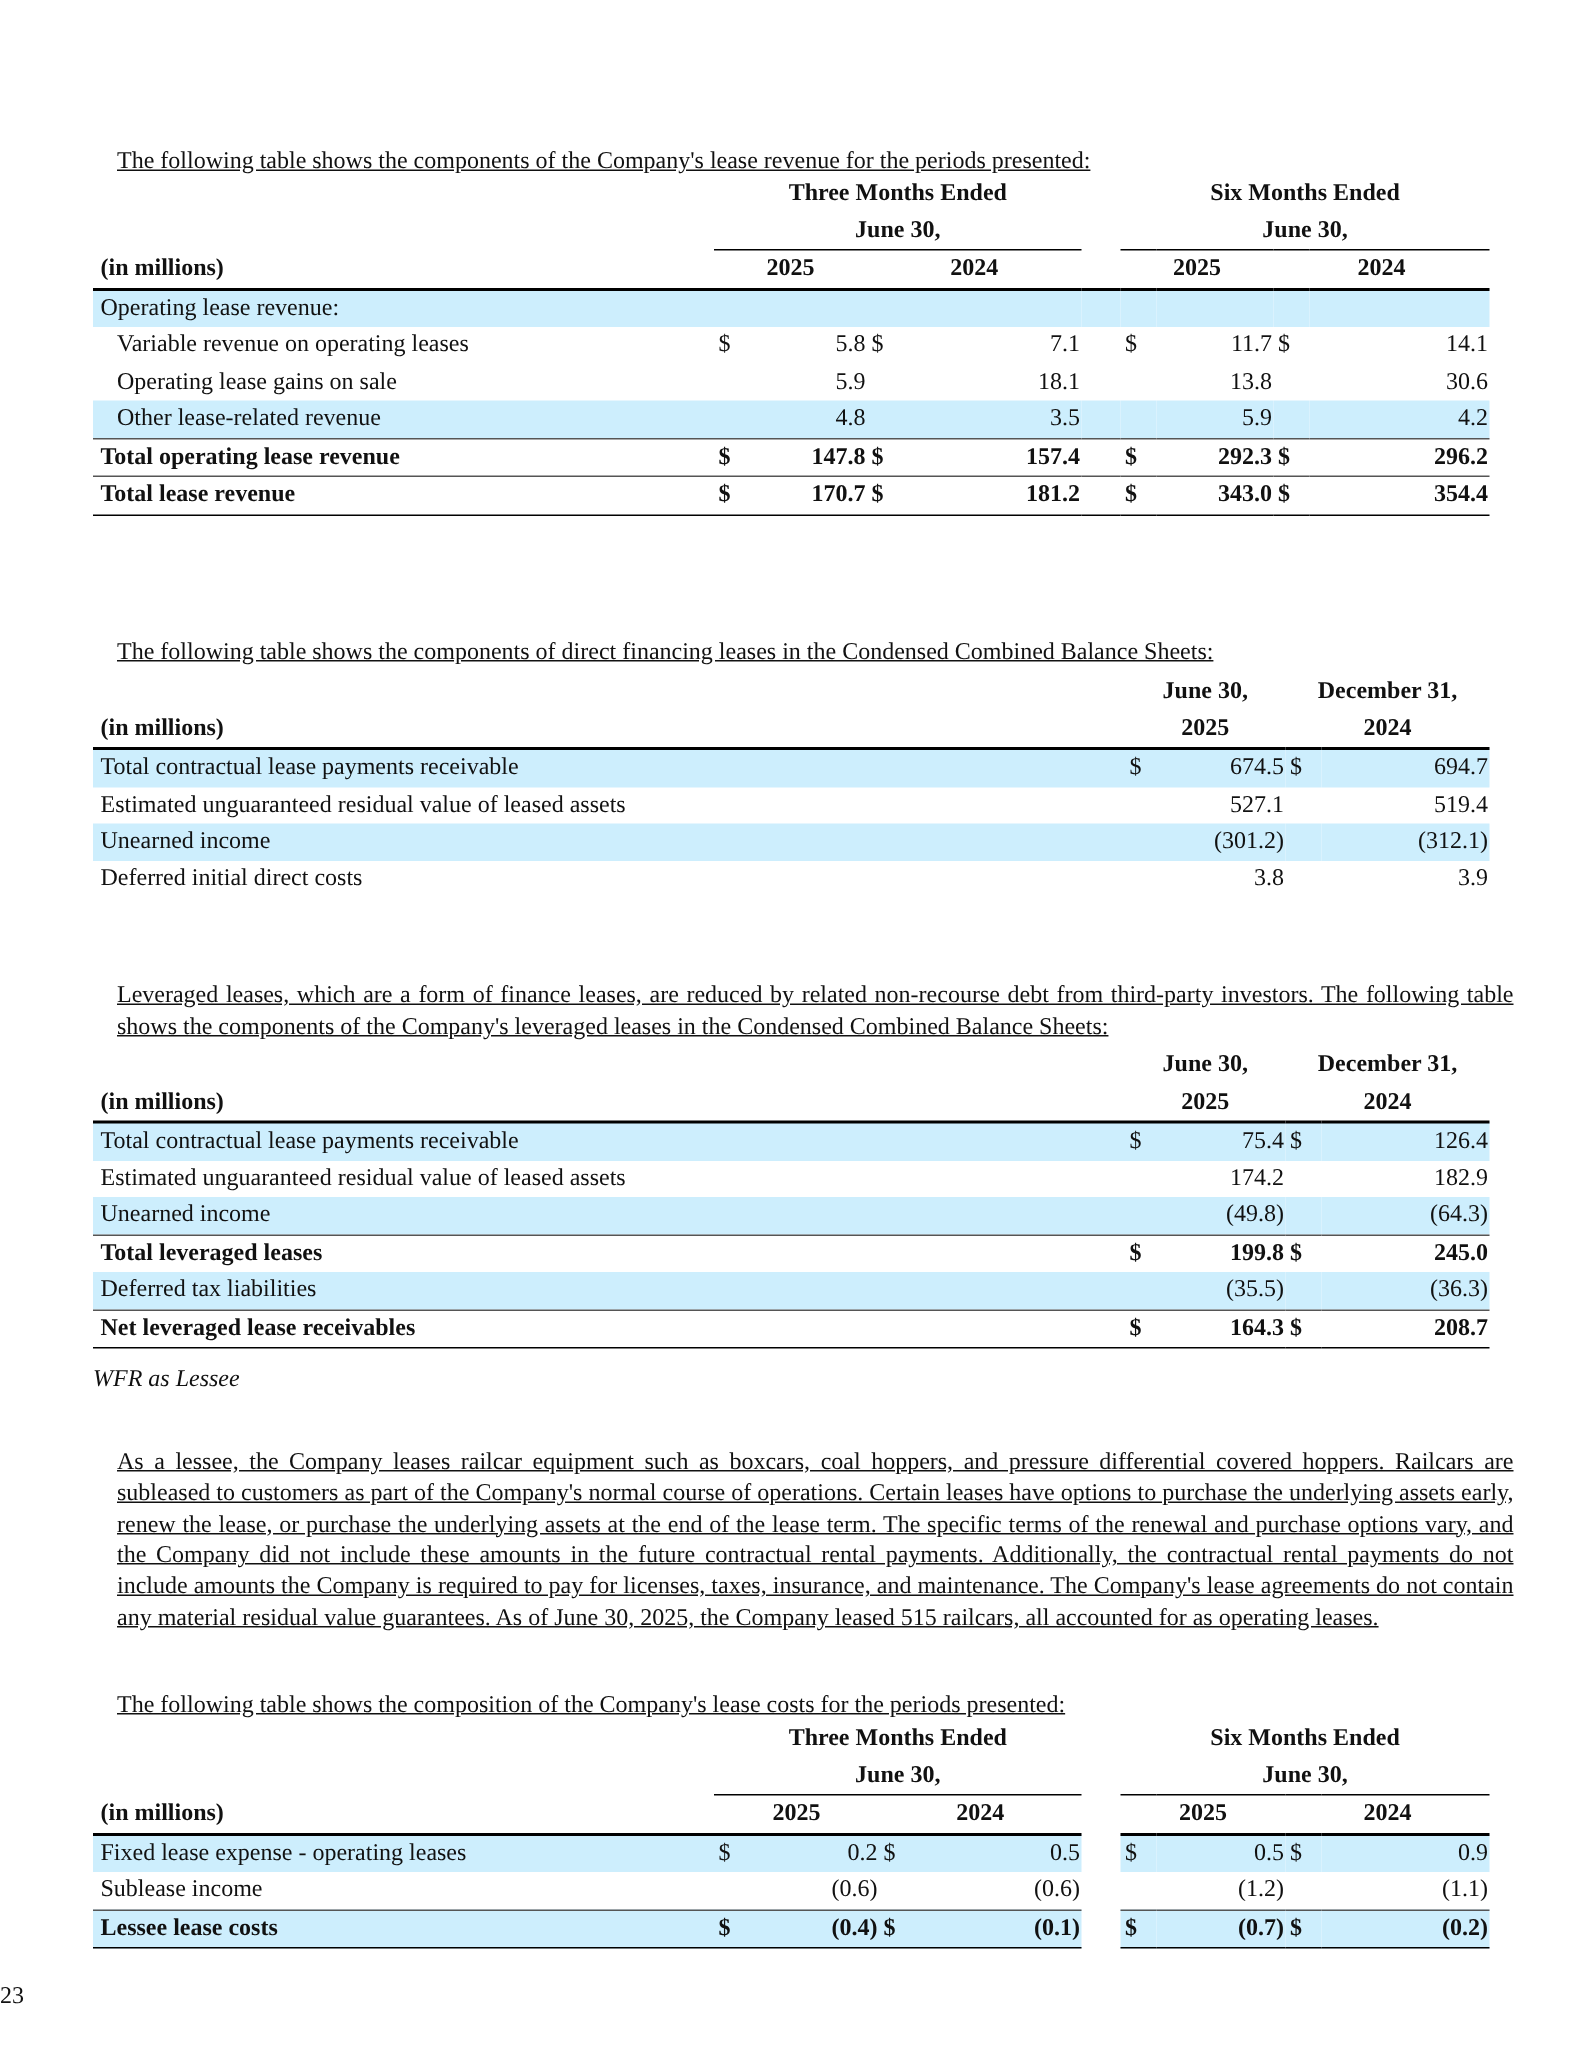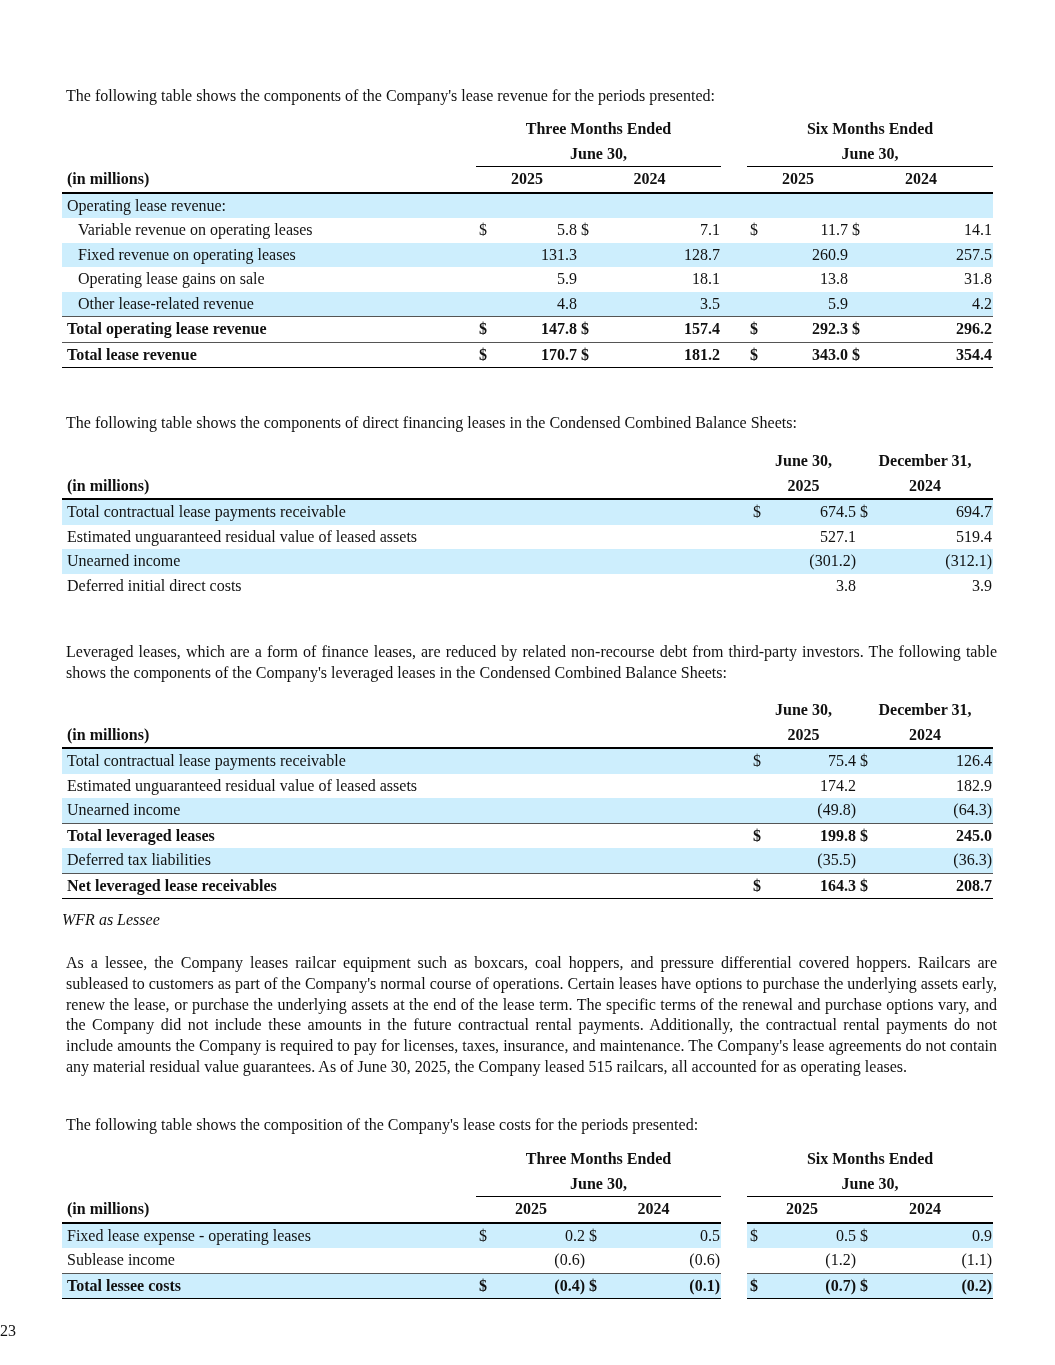--- a/index.html
+++ b/index.html
@@ -1,21 +1,21 @@
 <!DOCTYPE html>
 <html><head>
 <meta charset="utf-8">
 <style>
   html, body { margin: 0; padding: 0; background: #ffffff; }
   body {
     width: 1055px; height: 1365px; position: relative; overflow: hidden;
     font-family: "Liberation Serif", serif; color: #111; font-size: 16px;
   }
   .page { position: absolute; left: 62px; top: 0; width: 931px; }
-  p.para { margin: 4px; line-height: 20.8px; text-align: justify; position: absolute; left: 0; width: 931px; }
+  p.para { margin: 16px; line-height: 20.8px; text-align: justify; position: absolute; left: 0; width: 931px; text-decoration: underline; }
   .heading-it { font-weight: normal; font-style: italic; position: absolute; left: 0; }
   table.fin { position: absolute; left: 0; width: 931px; border-collapse: collapse; table-layout: fixed; }
   table.fin td { padding: 0; height: 24.5px; line-height: 24.5px; white-space: nowrap; }
   .shade td.c { background: #cdeefd; }
   .lbl { padding-left: 5px !important; margin-left: 48px; }
   .ind { padding-left: 16px !important; }
   .b { font-weight: bold; }
   .num { text-align: right; padding-right: 1px !important; }
   .dol { text-align: left; padding-left: 3px !important; }
   .hdr td { font-weight: bold; text-align: center; height: 24.5px; line-height: 24.5px; }
@@ -88,44 +88,32 @@
           <td class="c num">5.8</td>
       <td class="c dol">$</td>
           <td class="c num">7.1</td>
       <td class="c"></td>
       <td class="c dol">$</td>
           <td class="c num">11.7</td>
       <td class="c dol">$</td>
           <td class="c num">14.1</td>
     </tr>
 
-    <tr class="shade">
-      <td class="c ind">Fixed revenue on operating leases</td>
-      <td class="c"></td>
-          <td class="c num">131.3</td>
-      <td class="c"></td>
-          <td class="c num">128.7</td>
-      <td class="c"></td>
-      <td class="c"></td>
-          <td class="c num">260.9</td>
-      <td class="c"></td>
-          <td class="c num">257.5</td>
-    </tr>
 
     <tr>
       <td class="c ind">Operating lease gains on sale</td>
       <td class="c"></td>
           <td class="c num">5.9</td>
       <td class="c"></td>
           <td class="c num">18.1</td>
       <td class="c"></td>
       <td class="c"></td>
           <td class="c num">13.8</td>
       <td class="c"></td>
-          <td class="c num">31.8</td>
+          <td class="c num">30.6</td>
     </tr>
 
     <tr class="shade">
       <td class="c ind">Other lease-related revenue</td>
       <td class="c"></td>
           <td class="c num">4.8</td>
       <td class="c"></td>
           <td class="c num">3.5</td>
       <td class="c"></td>
       <td class="c"></td>
@@ -339,21 +327,21 @@
           <td class="c num" style="padding-right:0">(0.6)</td>
       <td class="c"></td>
           <td class="c num" style="padding-right:0">(0.6)</td>
       <td class="gap"></td>
       <td class="c"></td>
           <td class="c num" style="padding-right:0">(1.2)</td>
       <td class="c"></td>
           <td class="c num" style="padding-right:0">(1.1)</td>
     </tr>
     <tr class="shade topthin bot b">
-      <td class="c lbl">Total lessee costs</td>
+      <td class="c lbl">Lessee lease costs</td>
       <td class="c dol">$</td>
           <td class="c num" style="padding-right:0">(0.4)</td>
       <td class="c dol">$</td>
           <td class="c num" style="padding-right:0">(0.1)</td>
       <td class="gap"></td>
       <td class="c dol">$</td>
           <td class="c num" style="padding-right:0">(0.7)</td>
       <td class="c dol">$</td>
           <td class="c num" style="padding-right:0">(0.2)</td>
     </tr>

